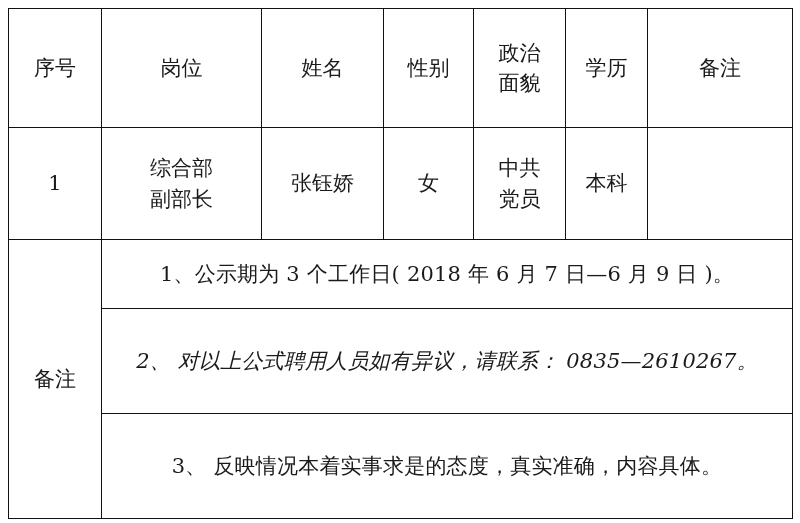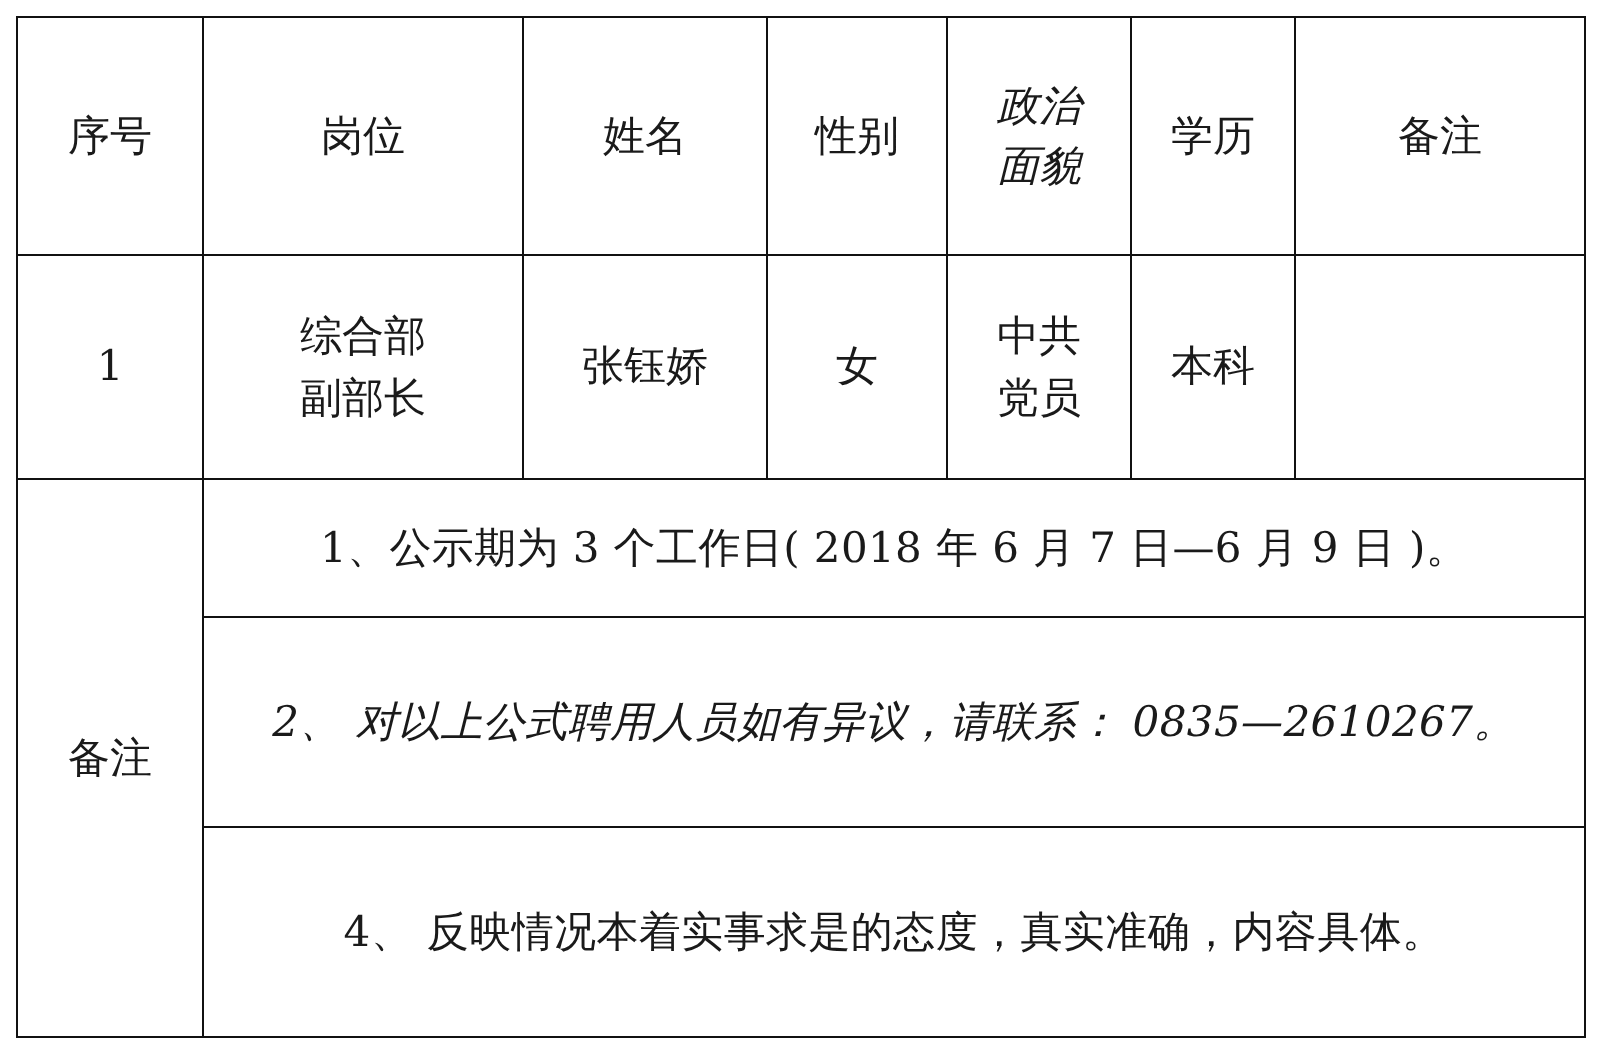--- a/index.html
+++ b/index.html
@@ -48,21 +48,20 @@
   .col-note  { width: 145px; }
 
   .head-cell {
     height: 110px;
   }
   .head-cell .stack {
     display: block;
   }
   .head-cell .stack span {
     display: block;
-    font-style: italic;
   }
   .row-data td {
     height: 103px;
   }
   .row-data .stack span {
     display: block;
   }
   .remark-label {
     font-size: 21px;
     vertical-align: bottom;
@@ -142,17 +141,17 @@
       </tr>
 
       <tr>
         <td class="remark-label" rowspan="3">备注</td>
         <td class="remark-text remark-1" colspan="6">1、公示期为 3 个工作日( 2018 年 6 月 7 日—6 月 9 日 )。</td>
       </tr>
       <tr>
         <td class="remark-text remark-2" colspan="6">2、 对以上公式聘用人员如有异议，请联系： 0835—2610267。</td>
       </tr>
       <tr>
-        <td class="remark-text remark-3" colspan="6">4、 反映情况本着实事求是的态度，真实准确，内容具体。</td>
+        <td class="remark-text remark-3" colspan="6">3、 反映情况本着实事求是的态度，真实准确，内容具体。</td>
       </tr>
     </tbody>
   </table>
 </div>
 
 </body></html>

